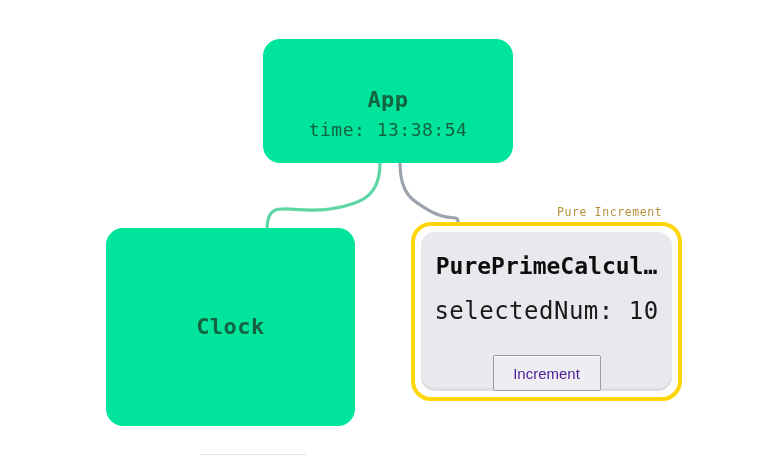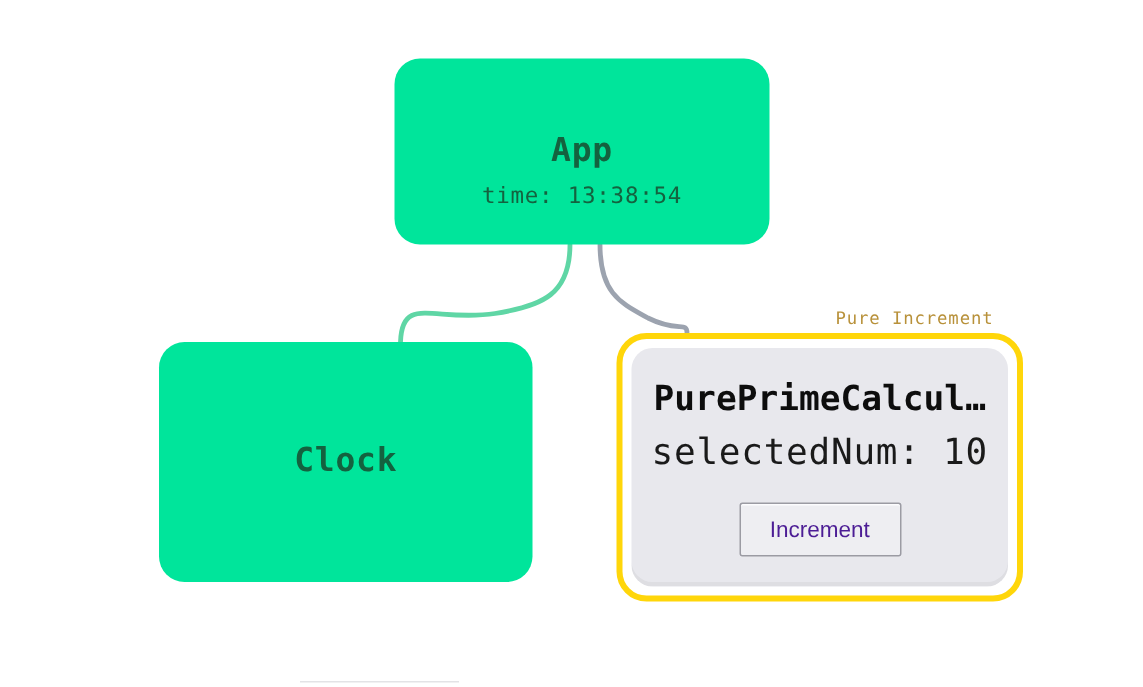--- a/index.html
+++ b/index.html
@@ -55,21 +55,21 @@
     font-size: 22px;
     letter-spacing: 0.5px;
     line-height: 1.1;
     text-align: center;
     white-space: nowrap;
   }
 
   .node-sub {
     font-family: "DejaVu Sans Mono", "Liberation Mono", monospace;
     font-weight: normal;
-    font-size: 15px;
+    font-size: 18px;
     letter-spacing: 0.5px;
     line-height: 1.2;
     text-align: center;
     white-space: nowrap;
     margin-top: 7px;
   }
 
   
   #app-node {
     left: 263px;
@@ -77,21 +77,21 @@
     width: 250px;
     height: 124px;
   }
   #app-node .node-title { margin-top: 26px; }
 
   
   #clock-node {
     left: 106px;
     top: 228px;
     width: 249px;
-    height: 160px;
+    height: 198px;
   }
 
   
   #pure-wrapper {
     position: absolute;
     left: 411px;
     top: 222px;
     width: 271px;
     height: 179px;
     box-sizing: border-box;
@@ -103,21 +103,21 @@
 
   #pure-panel {
     box-sizing: border-box;
     width: 100%;
     height: 100%;
     background: #e8e8ed;
     border-radius: 14px;
     display: flex;
     flex-direction: column;
     align-items: center;
-    justify-content: flex-start;
+    justify-content: space-between;
     color: #111111;
     box-shadow: inset 0 -3px 0 0 rgba(0,0,0,0.045);
   }
 
   #pure-panel .node-title {
     color: #0d0d0d;
     font-size: 23px;
     margin-top: 22px;
     letter-spacing: 0px;
   }

